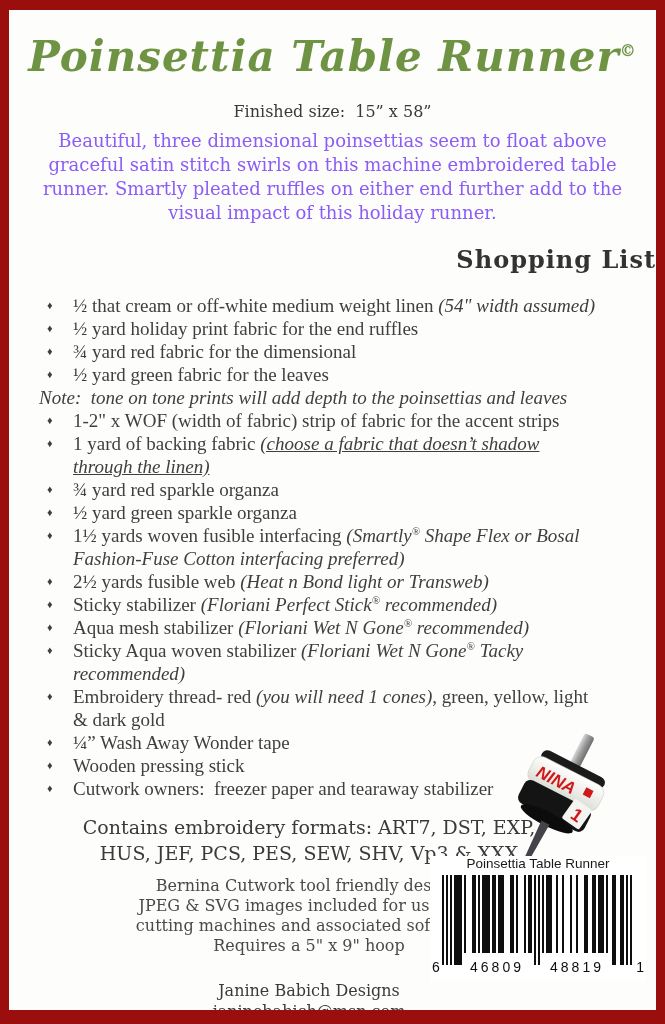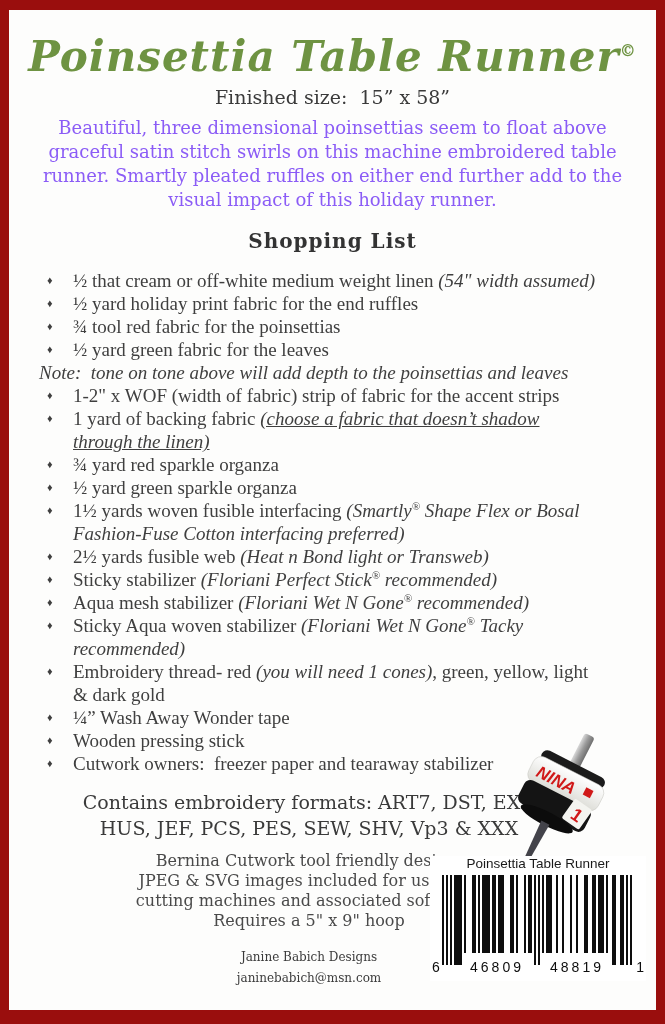--- a/index.html
+++ b/index.html
@@ -21,38 +21,38 @@
     font-family:"DejaVu Serif", serif;
     font-style:italic;
     font-weight:bold;
     font-size:42px;
     line-height:1.1;
     color:#6e9342;
     letter-spacing:1px;
   }
   .title sup{font-size:16px;vertical-align:super;}
   .finished-size{
-    margin-top:6px;
-    text-align:center;
-    font-size:19px;
+    margin-top:22px;
+    text-align:center;
+    font-size:16px;
     white-space:pre-wrap;
     color:#3a3a3a;
   }
   .description{
     margin:8px auto 0 auto;
     max-width:600px;
     text-align:center;
     font-size:18px;
     line-height:24px;
     white-space:pre-wrap;
     color:#8b5cf6;
   }
   .shopping-heading{
-    text-align:center;
-    font-size:20px;
+    text-align:right;
+    font-size:24px;
     font-weight:bold;
     letter-spacing:1px;
     color:#333;
   }
   .shopping-list{
     margin:6px 24px 0 30px;
     padding:0;
     list-style:none;
     font-family:"Liberation Serif", serif;
     font-size:19px;
@@ -85,22 +85,22 @@
     color:#3a3a3a;
   }
   .cutwork-info{
     margin-top:10px;
     font-size:16px;
     line-height:20px;
     white-space:pre-wrap;
     color:#4a4a4a;
   }
   .publisher{
-    margin-top:16px;
-    font-size:12px;
+    margin-top:24px;
+    font-size:16px;
     line-height:21px;
     color:#3a3a3a;
   }
   .tool-art{
     position:absolute;
     top:712px;right:22px;
     width:150px;height:150px;
   }
   .barcode-box{
     position:absolute;
@@ -137,28 +137,28 @@
       <li>
         <span class="bullet">♦</span>
         <div class="li-text"><span>½ that cream or off-white medium weight linen </span><span class="it">(54" width assumed)</span></div>
       </li>
       <li>
         <span class="bullet">♦</span>
         <div class="li-text"><span>½ yard holiday print fabric for the end ruffles</span></div>
       </li>
       <li>
         <span class="bullet">♦</span>
-        <div class="li-text"><span>¾ tool red fabric for the poinsettias</span></div>
+        <div class="li-text"><span>¾ yard red fabric for the dimensional</span></div>
       </li>
       <li>
         <span class="bullet">♦</span>
         <div class="li-text"><span>½ yard green fabric for the leaves</span></div>
       </li>
       <li class="note">
-        <div class="li-text"><span class="it">Note:  tone on tone above will add depth to the poinsettias and leaves</span></div>
+        <div class="li-text"><span class="it">Note:  tone on tone prints will add depth to the poinsettias and leaves</span></div>
       </li>
       <li>
         <span class="bullet">♦</span>
         <div class="li-text"><span>1-2" x WOF (width of fabric) strip of fabric for the accent strips</span></div>
       </li>
       <li>
         <span class="bullet">♦</span>
         <div class="li-text"><span>1 yard of backing fabric </span><span class="it ul">(choose a fabric that doesn’t shadow
 through the linen)</span></div>
       </li>

